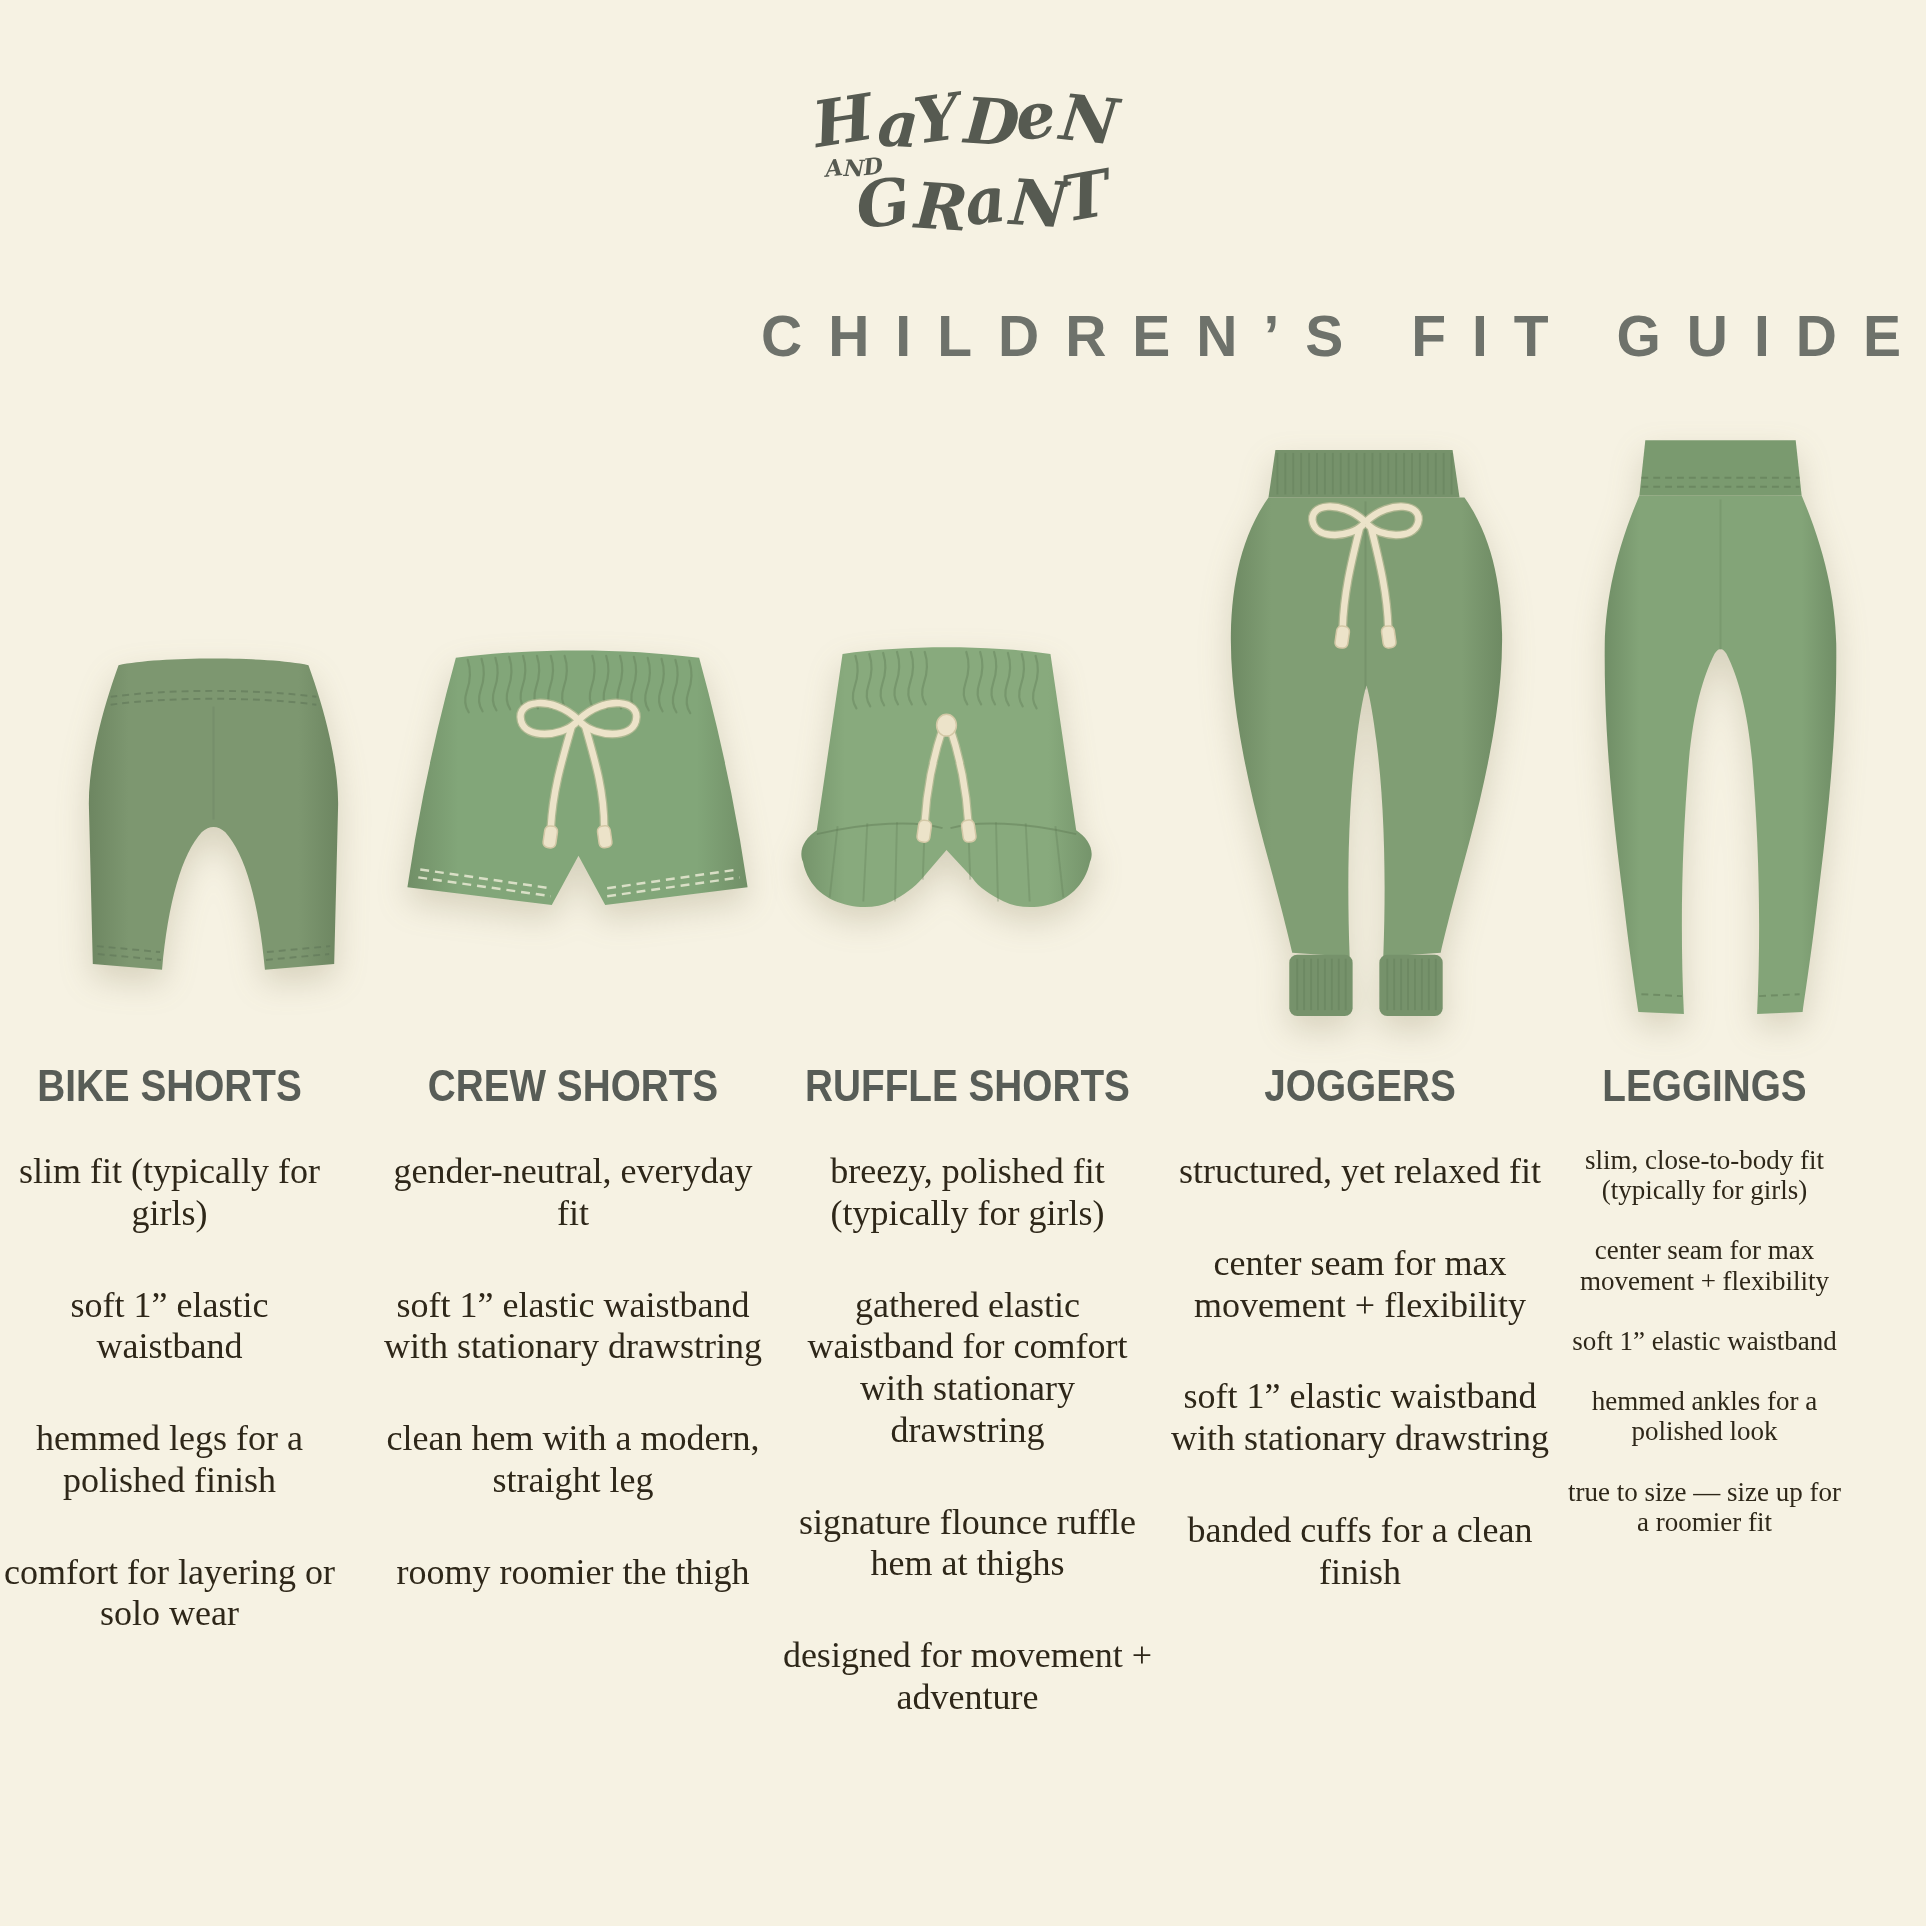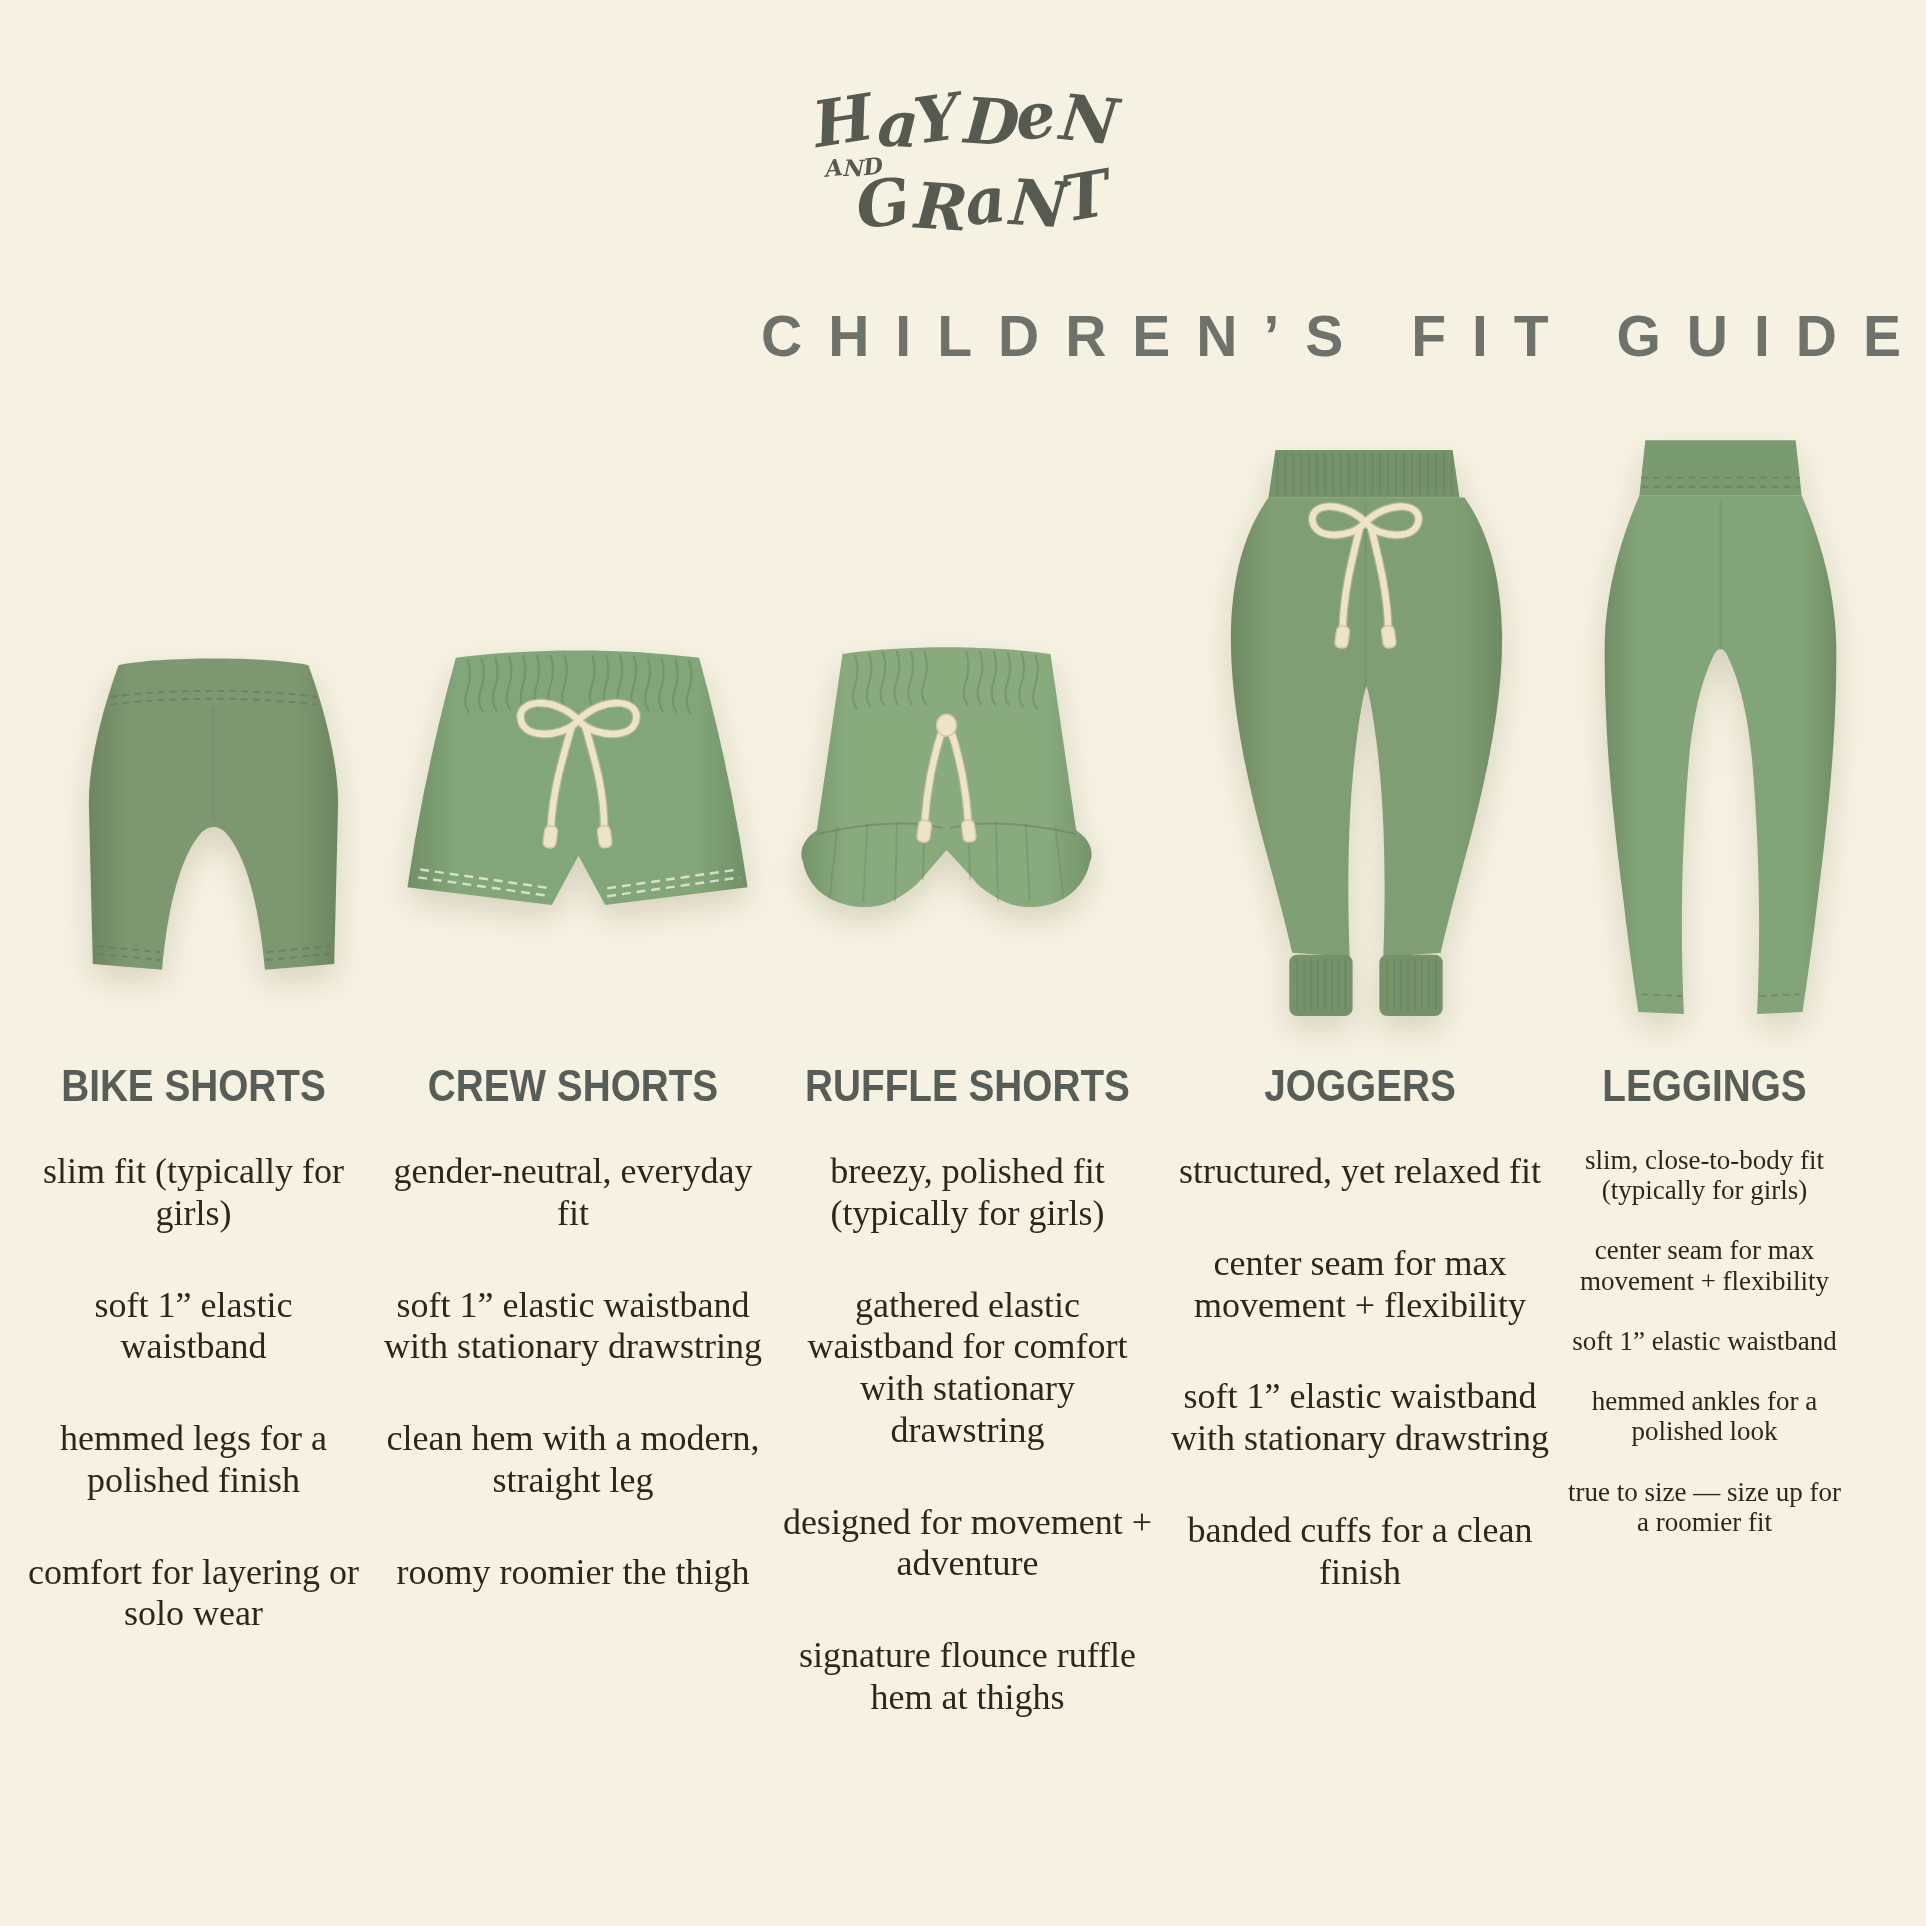--- a/index.html
+++ b/index.html
@@ -30,21 +30,21 @@
   .g-legging{left:1582px;top:434px;}
   
   .col{position:absolute;top:1061px;text-align:center;color:#2e2719;}
   .col h2{
     margin:0 0 40px;font-family:"Liberation Sans",sans-serif;font-weight:bold;
     font-size:44px;color:#585d57;letter-spacing:0;
     transform:scaleX(.88);transform-origin:center top;white-space:nowrap;
   }
   .col p{font-size:36px;line-height:1.16;margin:0 0 50px;}
   .col p:last-child{margin-bottom:0;}
-  .c1{left:28px;width:331px;}
+  .c1{left:4px;width:331px;}
   .c2{left:384px;width:378px;}
   .c3{left:782px;width:371px;}
   .c4{left:1166px;width:388px;}
   .c5{left:1562px;width:285px;}
   .c5 p{font-size:27px;line-height:1.12;margin:0 0 30px;}
   .c5 h2{margin-bottom:34px;}
 </style>
 </head>
 <body>
 
@@ -310,22 +310,22 @@
     <p>gender-neutral, everyday fit</p>
     <p>soft 1” elastic waistband with stationary drawstring</p>
     <p>clean hem with a modern, straight leg</p>
     <p>roomy roomier the thigh</p>
   </section>
 
   <section class="col c3">
     <h2>RUFFLE SHORTS</h2>
     <p>breezy, polished fit (typically for girls)</p>
     <p>gathered elastic waistband for comfort with stationary drawstring</p>
+    <p>signature flounce ruffle hem at thighs</p>
     <p>designed for movement + adventure</p>
-    <p>signature flounce ruffle hem at thighs</p>
   </section>
 
   <section class="col c4">
     <h2>JOGGERS</h2>
     <p>structured, yet relaxed fit</p>
     <p>center seam for max movement + flexibility</p>
     <p>soft 1” elastic waistband with stationary drawstring</p>
     <p>banded cuffs for a clean finish</p>
   </section>
 

